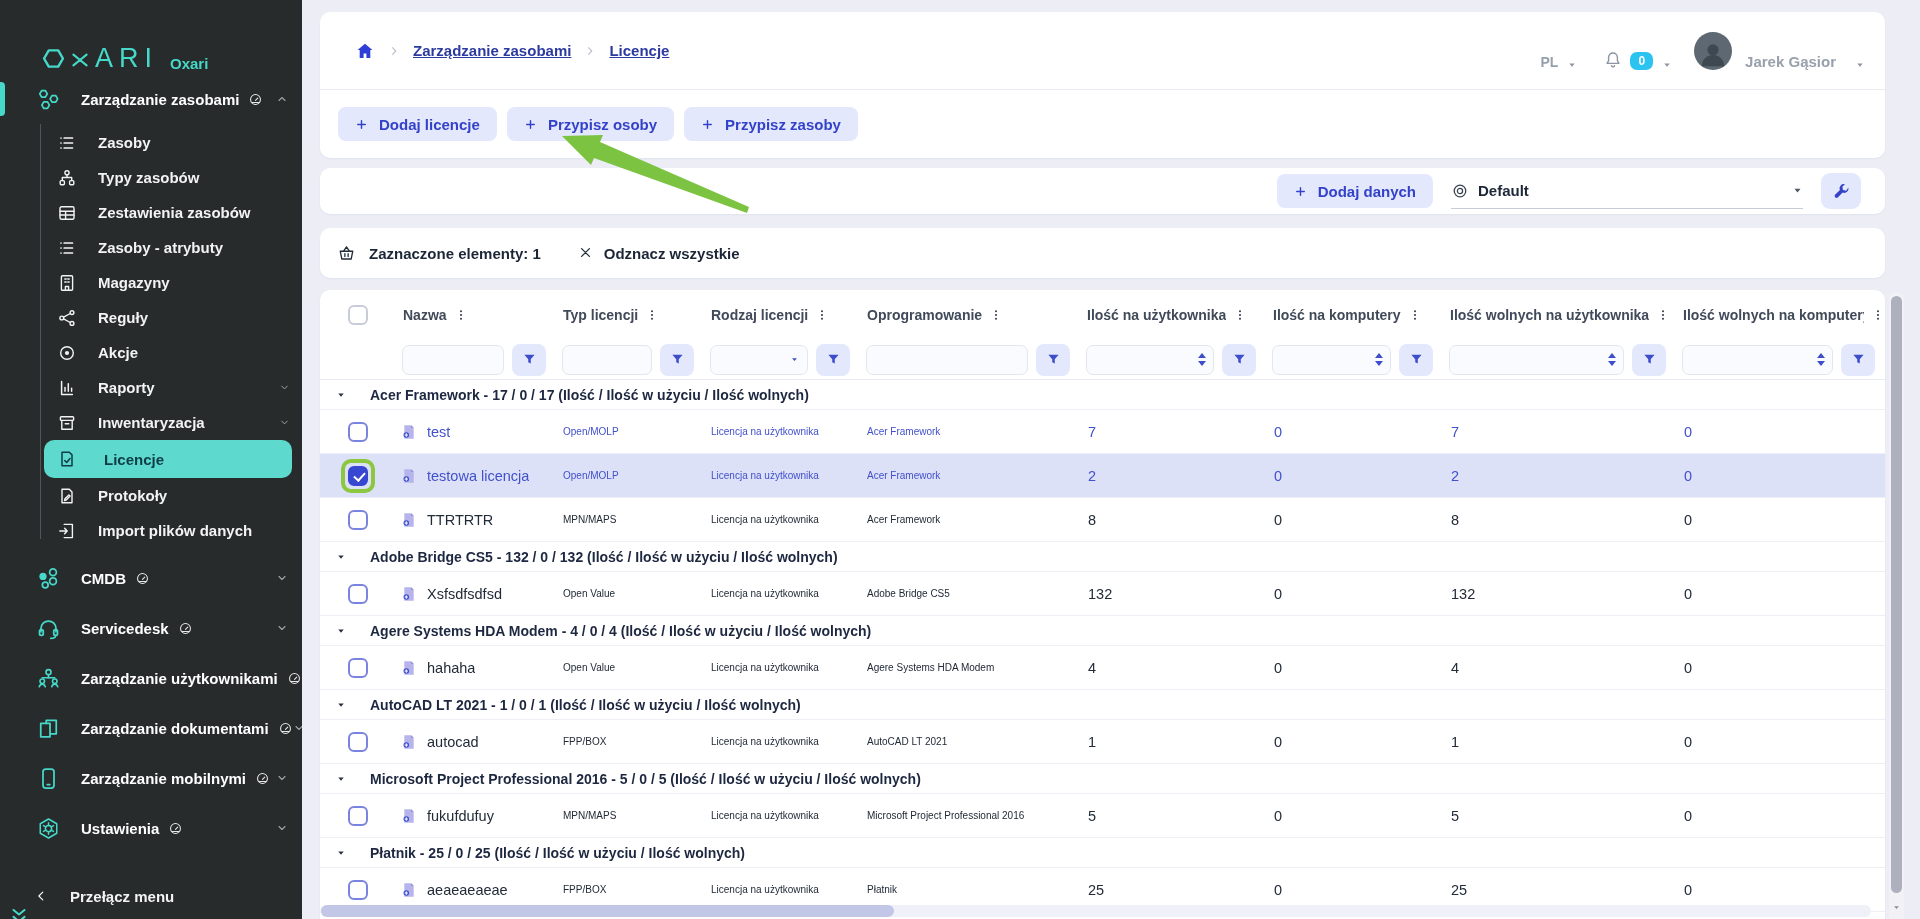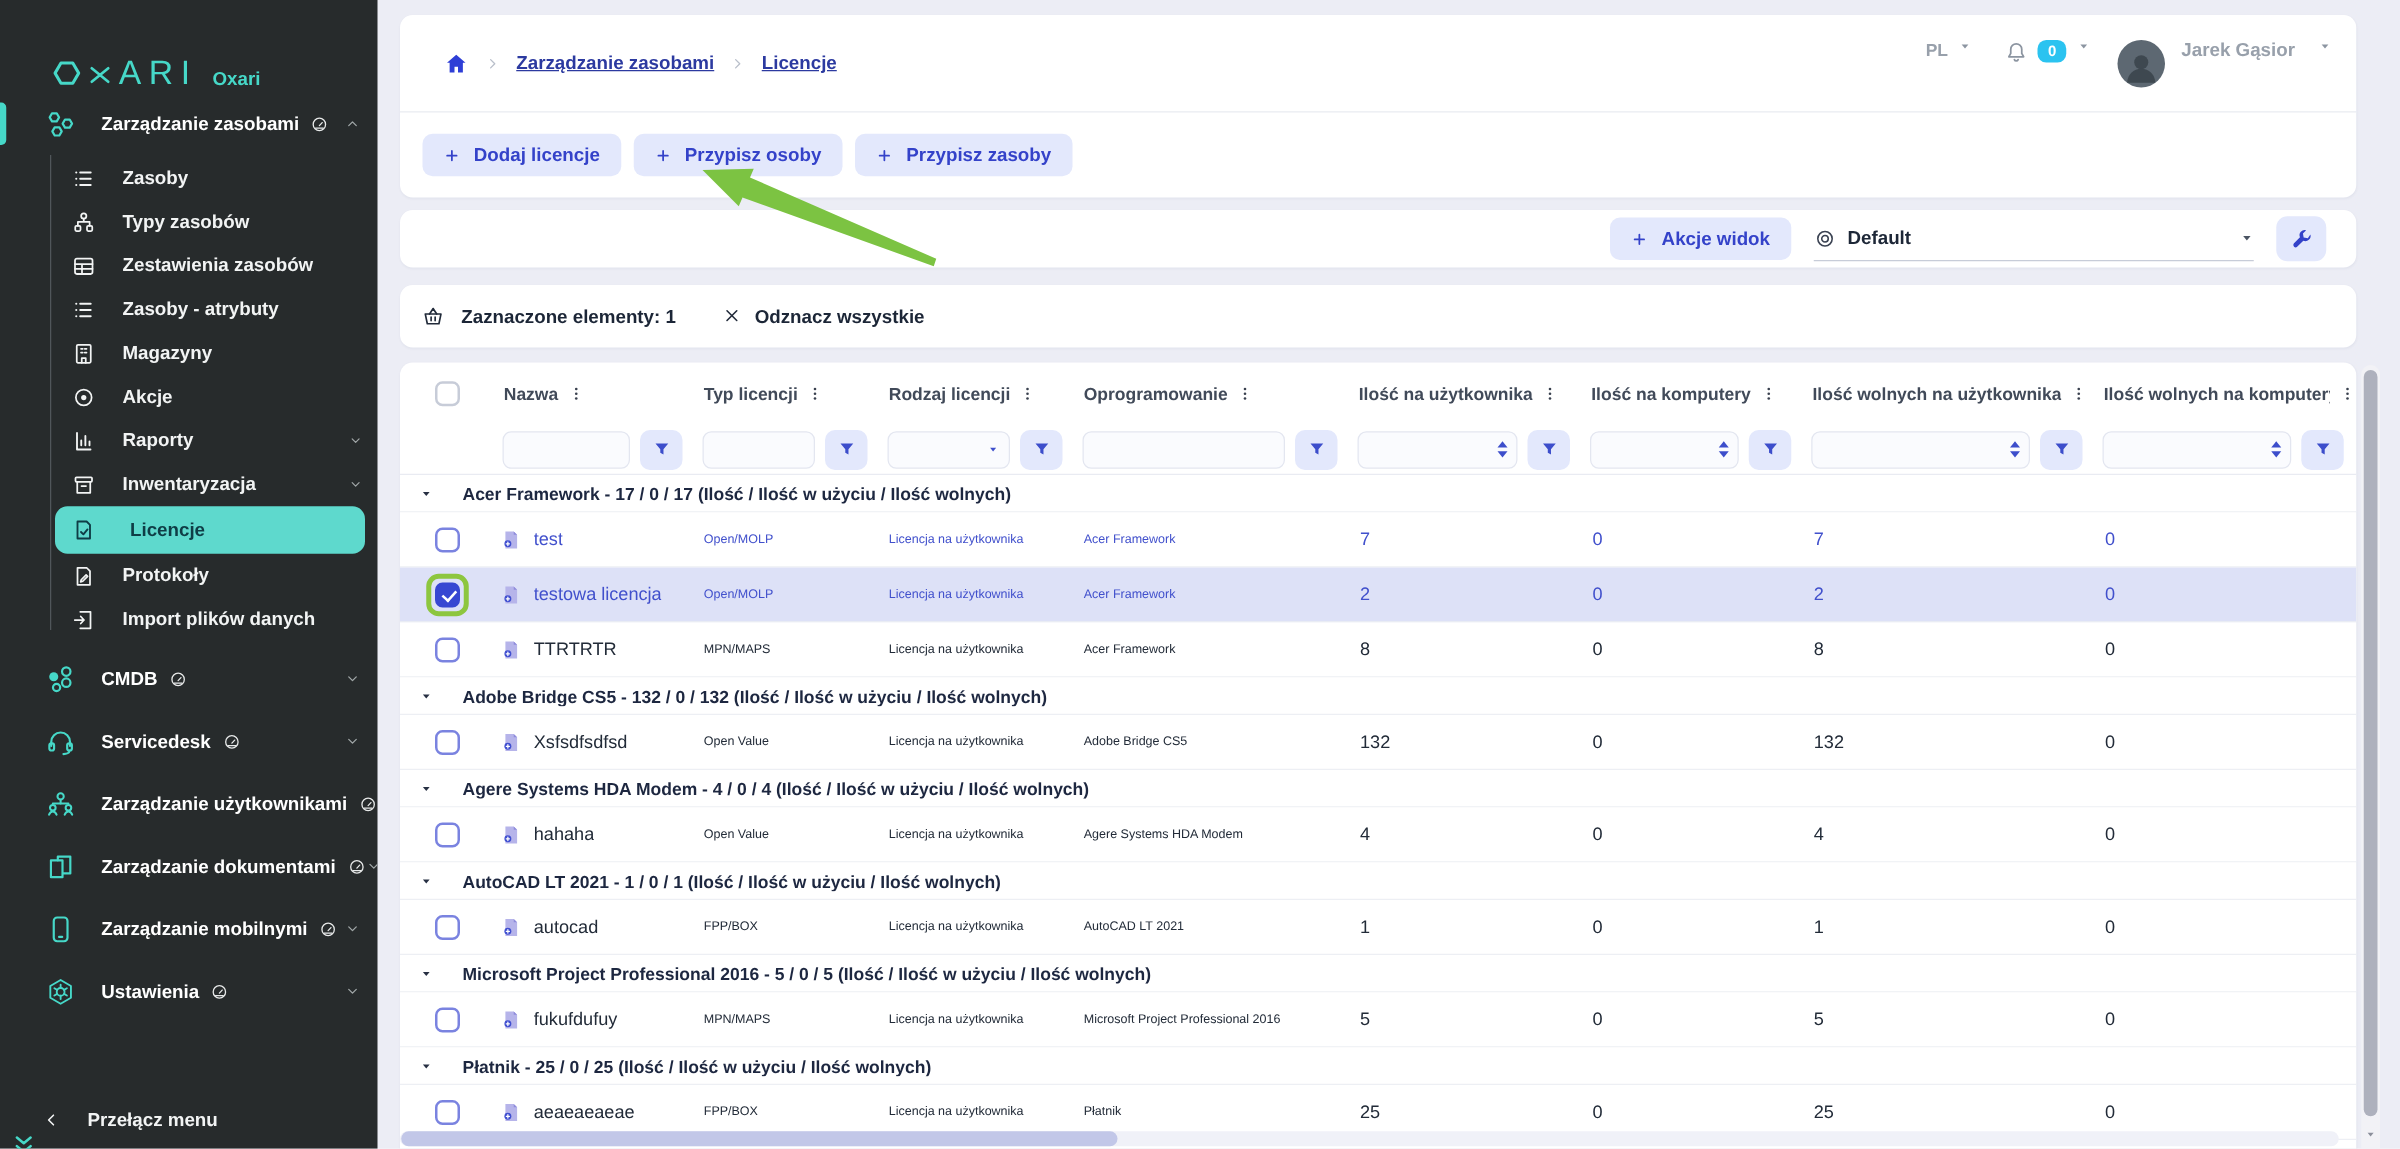--- a/index.html
+++ b/index.html
@@ -43,21 +43,21 @@
   .scroll-more{position:absolute;left:8px;bottom:-8px;width:22px;height:22px;color:var(--teal)}
 
   
   .content{flex:1;position:relative;padding:12px 35px 0 18px;overflow:hidden}
   .card{background:#fff;border-radius:10px;box-shadow:0 1px 2px rgba(40,50,90,.05)}
 
   .bc-row{height:77px;display:flex;align-items:center;padding:0 20px 0 35px}
   .bc-home{width:20px;height:20px;color:#2e3ed6;cursor:pointer;flex:none}
   .bc-sep{width:12px;height:12px;color:#b9bfca;margin:0 13px;flex:none}
   .bc-link{font-size:15px;font-weight:700;color:#2c3aa0;text-decoration:underline;cursor:pointer;white-space:nowrap}
-  .top-right{margin-left:auto;display:flex;align-items:flex-start}
+  .top-right{margin-left:auto;display:flex;align-items:flex-end}
   .lang{color:var(--text-muted);font-size:14px;font-weight:600}
   .mini-caret{width:10px;height:10px;color:#8c95a1;margin-left:9px;cursor:pointer}
   .bell{width:20px;height:20px;color:#8c95a1;margin-left:26px;cursor:pointer}
   .badge{background:var(--badge-cyan);color:#fff;font-size:12px;font-weight:700;border-radius:7px;padding:2px 8px;margin-left:7px}
   .avatar{width:38px;height:38px;border-radius:50%;background:#5d6872;margin-left:22px;overflow:hidden;display:flex;align-items:flex-end;justify-content:center;cursor:pointer;flex:none}
   .avatar .pic{width:32px;height:32px;color:#3e4850}
   .uname{color:var(--text-muted);font-size:15px;font-weight:600;margin:0 10px 0 13px;white-space:nowrap}
   .divider{border-top:1px solid #e9ebf1}
   .actions-row{height:68px;display:flex;align-items:center;gap:10px;padding-left:18px}
   .btn-light{height:34px;border:0;border-radius:8px;background:var(--accent-soft);color:var(--accent);
@@ -208,20 +208,31 @@
           <div class="sub-item">
             <span class="sub-ico" data-icon="warehouse">
               <svg viewBox="0 0 20 20" fill="none" stroke="currentColor" stroke-width="1.4" stroke-linecap="round" stroke-linejoin="round">
                 <rect x="4.4" y="2.8" width="11.2" height="14.4" rx="1"></rect>
                 <path d="M7.8 6h1.4M10.8 6h1.4M7.8 9h1.4M10.8 9h1.4M8.4 17.2v-3.7h3.2v3.7"></path>
               </svg>
             </span>
             <span class="sub-label">Magazyny</span>
           </div>
           <div class="sub-item">
+            <span class="sub-ico" data-icon="share">
+              <svg viewBox="0 0 20 20" fill="none" stroke="currentColor" stroke-width="1.4" stroke-linecap="round" stroke-linejoin="round">
+                <circle cx="4.8" cy="10" r="1.9"></circle>
+                <circle cx="15" cy="4.6" r="1.9"></circle>
+                <circle cx="15" cy="15.4" r="1.9"></circle>
+                <path d="M6.5 9.1l6.8-3.6M6.5 10.9l6.8 3.6"></path>
+              </svg>
+            </span>
+            <span class="sub-label">Reguły</span>
+          </div>
+          <div class="sub-item">
             <span class="sub-ico" data-icon="target">
               <svg viewBox="0 0 20 20" fill="none" stroke="currentColor" stroke-width="1.4" stroke-linecap="round" stroke-linejoin="round">
                 <circle cx="10" cy="10" r="6.3"></circle>
                 <circle cx="10" cy="10" r="2.1" fill="currentColor" stroke="none"></circle>
               </svg>
             </span>
             <span class="sub-label">Akcje</span>
           </div>
           <div class="sub-item">
             <span class="sub-ico" data-icon="report">
@@ -510,21 +521,21 @@
       </div>
     </div>
 
     <div class="card card2">
       <button class="btn-light">
         <span class="plus" data-icon="plus">
             <svg viewBox="0 0 20 20" fill="none" stroke="currentColor" stroke-width="2.2" stroke-linecap="round" stroke-linejoin="round">
               <path d="M10 4.2v11.6M4.2 10h11.6"></path>
             </svg>
           </span>
-        <span>Akcje widok</span>
+        <span>Dodaj danych</span>
       </button>
       <div class="view-select">
         <span class="vs-scope" data-icon="scope">
             <svg viewBox="0 0 20 20" fill="none" stroke="currentColor" stroke-width="1.4" stroke-linecap="round" stroke-linejoin="round">
               <circle cx="10" cy="10" r="6.4"></circle>
               <circle cx="10" cy="10" r="2.9"></circle>
             </svg>
           </span>
         <span class="vs-label">Default</span>
         <span class="vs-caret" data-icon="caretdown">

